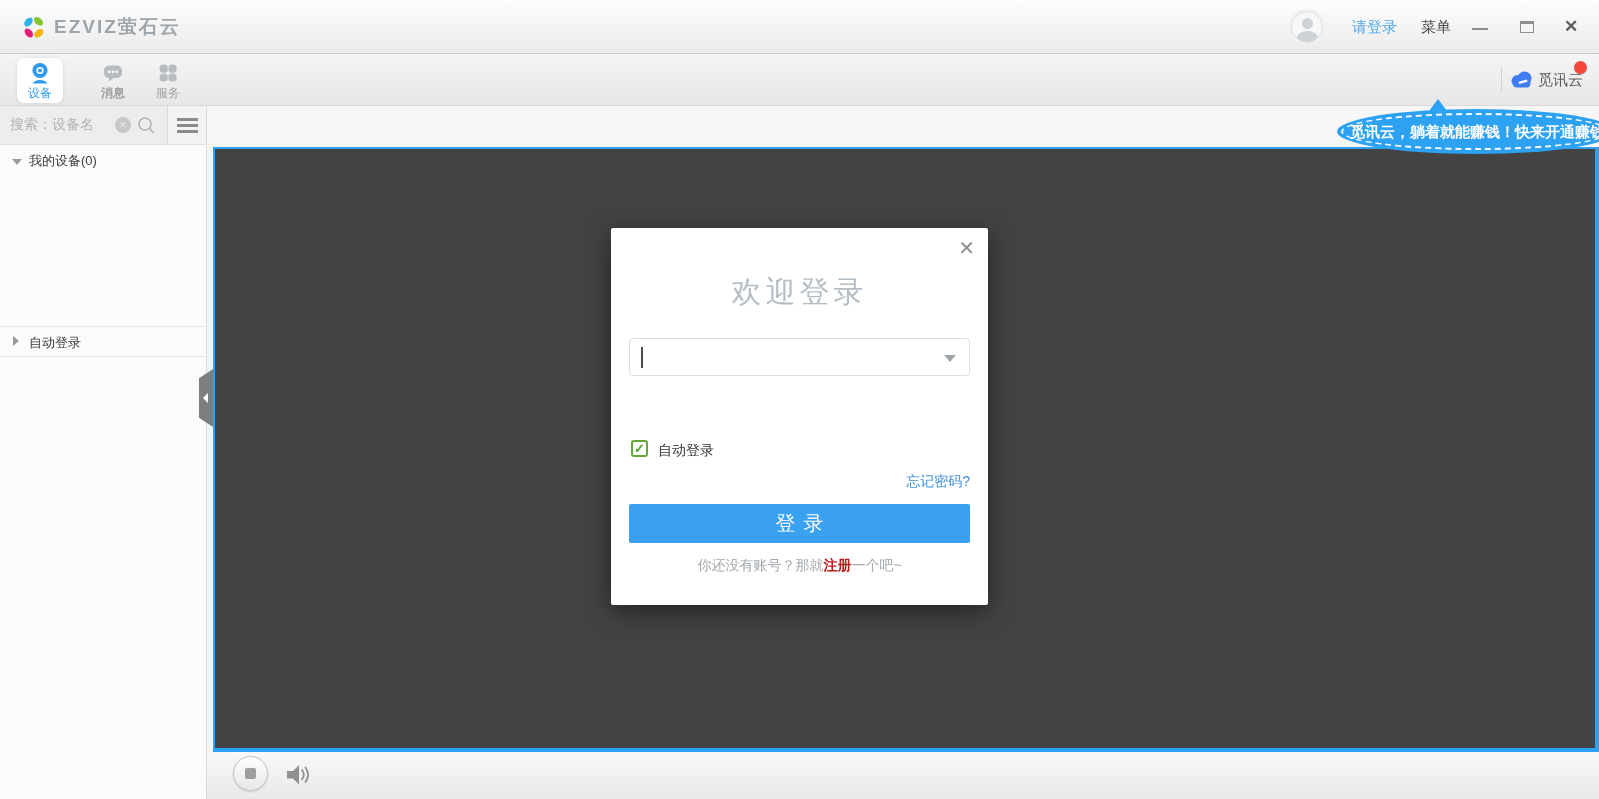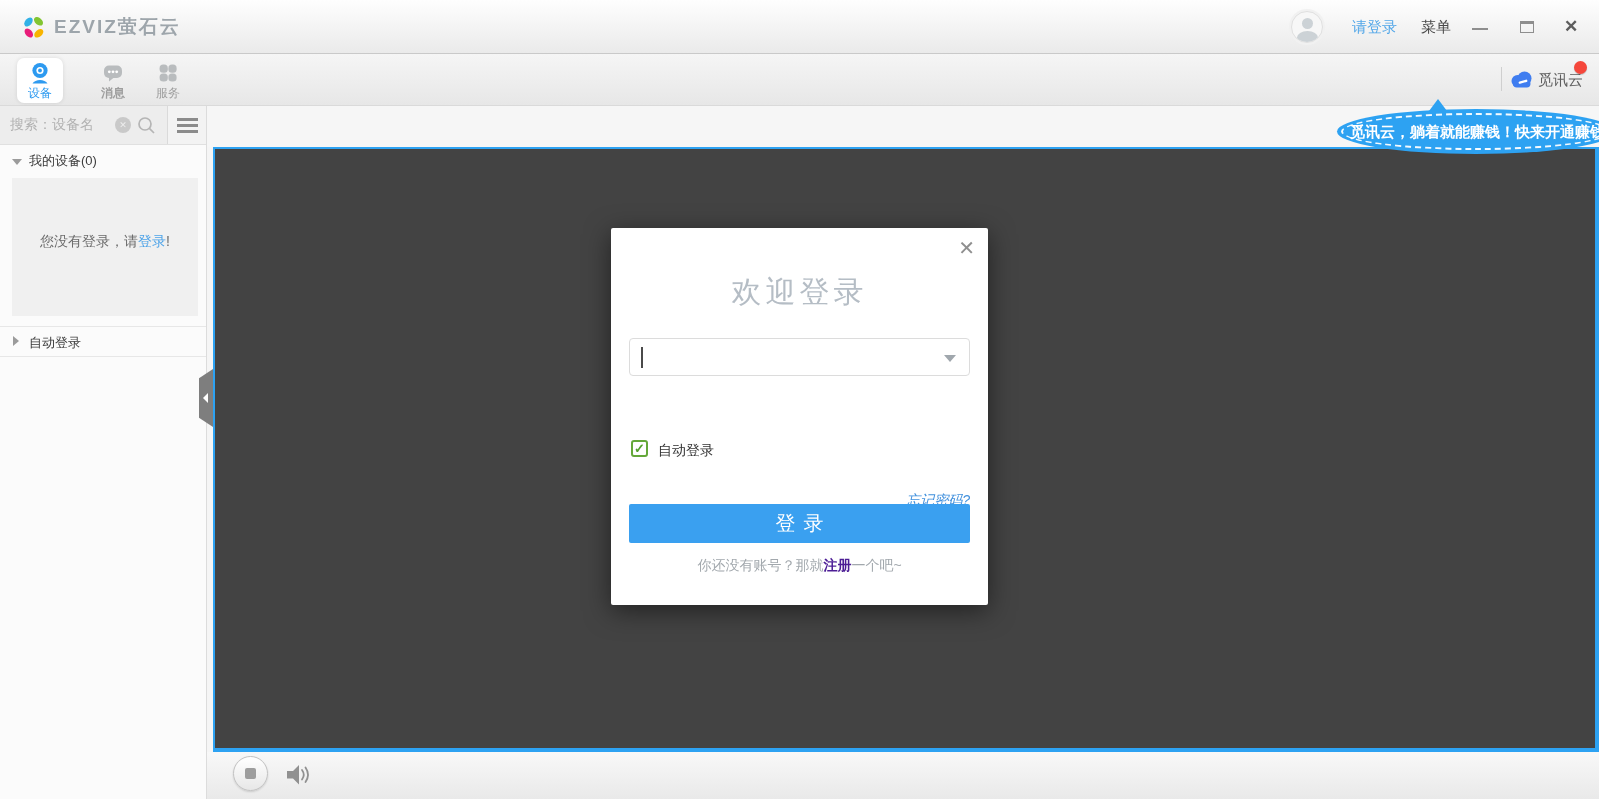--- a/index.html
+++ b/index.html
@@ -117,26 +117,26 @@
                  font-family:"Liberation Sans",sans-serif; }
   .field input::placeholder { color:#c3c3c3; }
   .text-caret { position:absolute; left:11px; top:8px; width:2px; height:21px; background:#4a4a4a; }
   .dd-arrow { position:absolute; right:13px; top:16px; width:0; height:0; cursor:pointer;
               border-left:6px solid transparent; border-right:6px solid transparent; border-top:7px solid #a0a7ad; }
   .eye { position:absolute; right:10px; top:9px; cursor:pointer; }
   .chkbox { position:absolute; left:20px; top:212px; width:17px; height:17px; border:2px solid #65a83a;
             border-radius:3px; cursor:pointer; color:#55a02c; font-size:13px; font-weight:bold;
             line-height:13px; text-align:center; background:#fff; }
   .chk-lbl { position:absolute; left:47px; top:214px; font-size:14px; color:#333; }
-  .forgot { position:absolute; right:18px; top:264px; font-size:14px; color:#4090dd; cursor:pointer;font-style:italic; }
+  .forgot { position:absolute; right:18px; top:245px; font-size:14px; color:#4090dd; cursor:pointer; }
   .login-btn { position:absolute; left:18px; top:276px; width:341px; height:39px; background:#3aa0f0;
                border:none; border-radius:2px; color:#fff; font-size:20px; letter-spacing:8px;
                text-indent:8px; cursor:pointer; font-family:"Liberation Sans",sans-serif; }
   .register { position:absolute; left:0; top:329px; width:100%; text-align:center; font-size:14px; color:#a2a8ad; }
-  .register .lnk { color:#4c1d95; font-weight:bold; cursor:pointer; }
+  .register .lnk { color:#b91c1c; font-weight:bold; cursor:pointer; }
 </style>
 </head>
 <body>
 
 <div class="win">
 
   <div class="titlebar">
     <svg class="logo-icon" viewBox="0 0 27 25">
       <ellipse cx="8.5" cy="7" rx="5.2" ry="3.4" transform="rotate(-50 8.5 7)" fill="#31b1e7"></ellipse>
       <ellipse cx="18.5" cy="6.3" rx="5.2" ry="3.4" transform="rotate(40 18.5 6.3)" fill="#82c531"></ellipse>
@@ -217,23 +217,20 @@
           <i></i>
           <i></i>
         </div>
     </div>
 
     <div class="grp-head gh-my">
       <i class="caret-down"></i>
       <span class="txt">我的设备(0)</span>
     </div>
 
-    <div class="notice-panel">
-      <div class="txt"><span>您没有登录，请</span><span class="lnk">登录</span><span>!</span></div>
-    </div>
 
     <div class="grp-head gh-local">
       <i class="caret-right"></i>
       <span class="txt">自动登录</span>
     </div>
   </div>
 
   <div class="handle">
     <i></i>
   </div>

